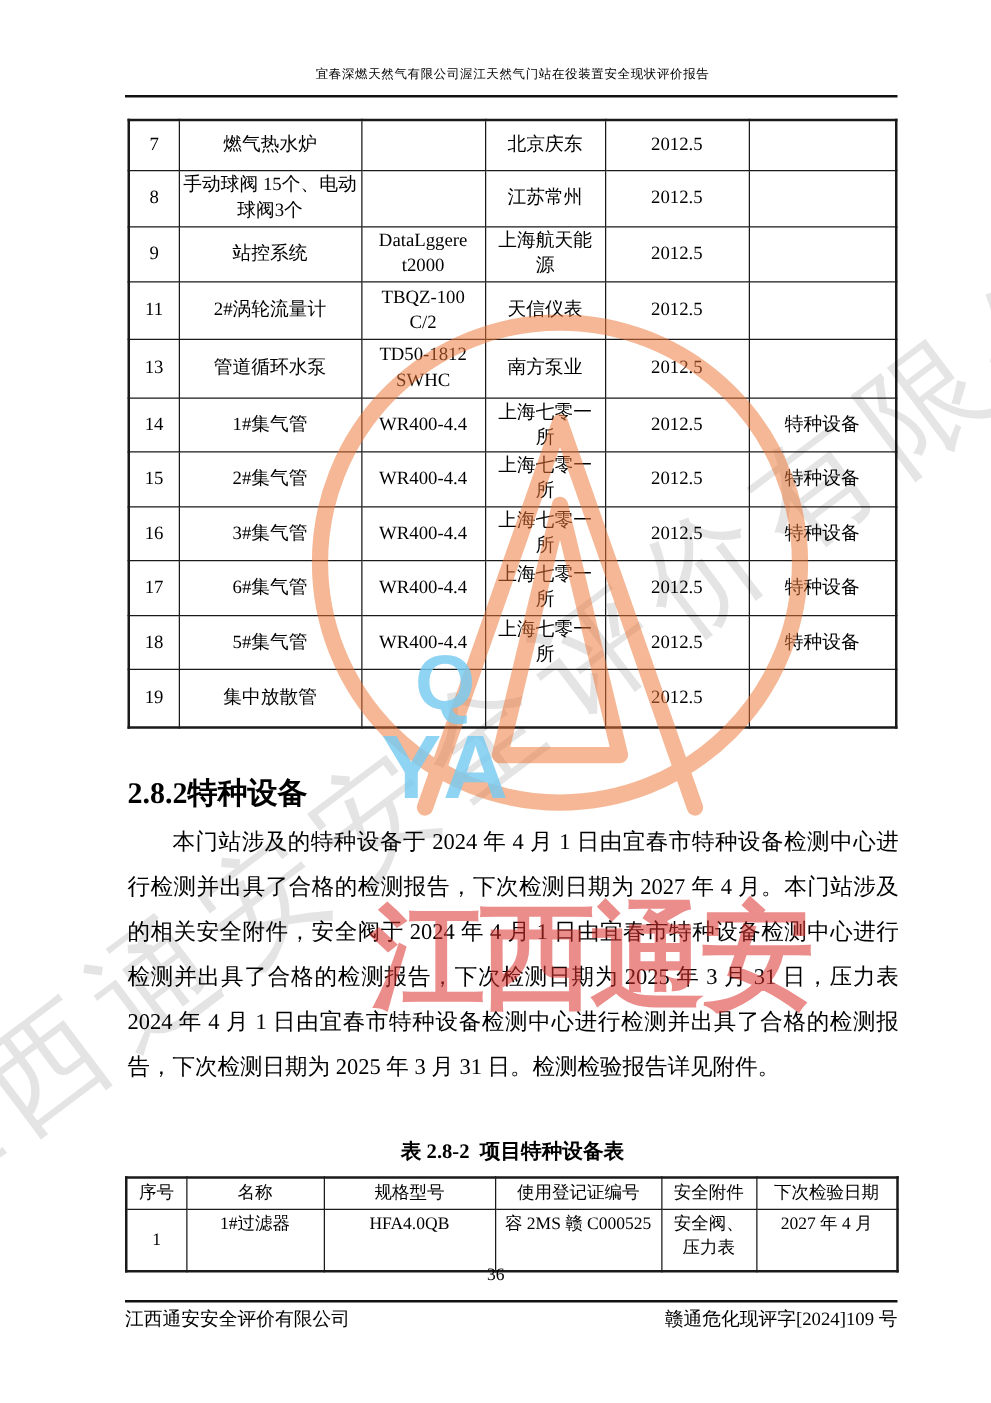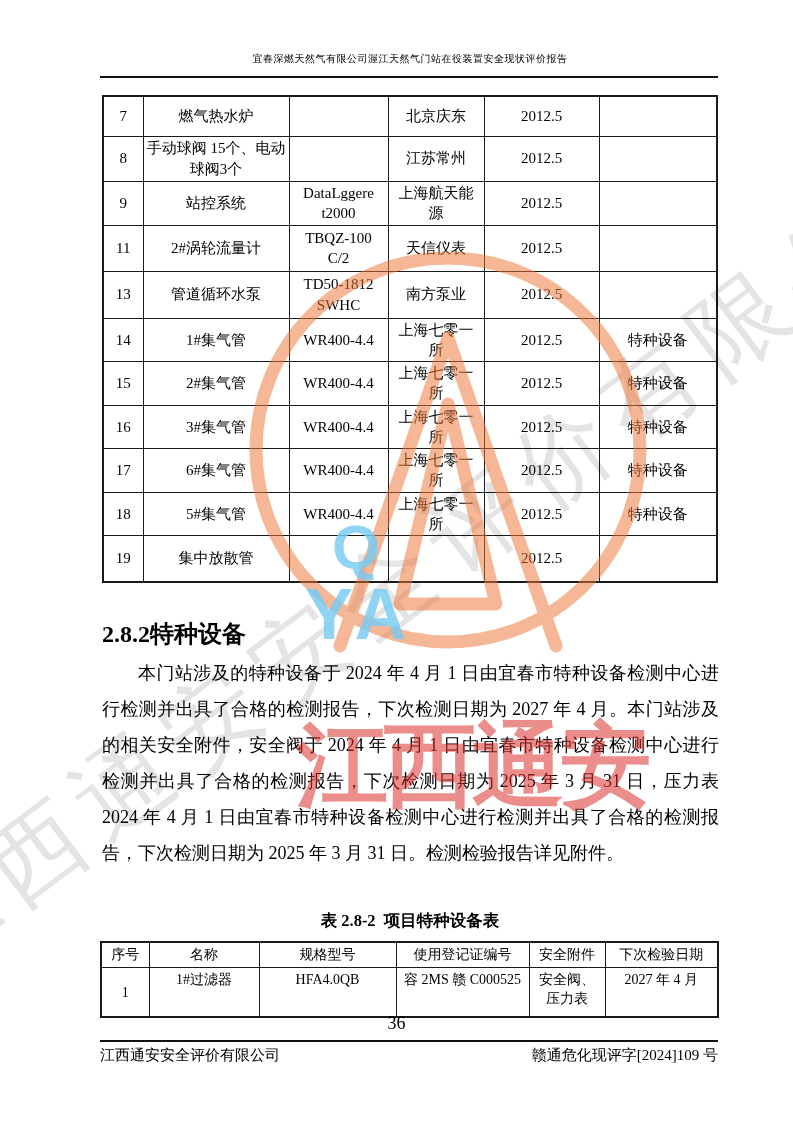--- a/index.html
+++ b/index.html
@@ -3,21 +3,21 @@
 <meta charset="utf-8">
 <style>
   html,body{margin:0;padding:0;background:#fff;}
   .page{position:relative;width:793px;height:1122px;background:#ffffff;overflow:hidden;
         font-family:"Liberation Serif","DejaVu Serif",serif;color:#000;}
   
   .doc-header{position:absolute;left:102px;top:52px;width:616px;text-align:center;
               font-size:10px;letter-spacing:.5px;}
   .header-rule{position:absolute;left:100px;top:76px;width:618px;height:2px;background:#111;}
   .footer-rule{position:absolute;left:100px;top:1040px;width:618px;height:2px;background:#111;}
-  .page-number{position:absolute;left:0;top:1013px;width:793px;text-align:center;font-size:18px;}
+  .page-number{position:absolute;left:0;top:1013px;width:793px;text-align:center;font-size:14px;}
   .footer-row{position:absolute;left:100px;top:1046px;width:618px;display:flex;
               justify-content:space-between;font-size:15px;}
   
   table{border-collapse:collapse;table-layout:fixed;}
   .tbl{position:absolute;left:102px;border:2px solid #1a1a1a;}
   .tbl td{border:1px solid #1a1a1a;text-align:center;vertical-align:middle;
           font-size:15px;padding:1px 3px;overflow:hidden;line-height:1.35;}
   .equip{top:95px;width:614px;}
   .special{top:941px;left:100px;width:618px;}
   .special td{font-size:14px;}

